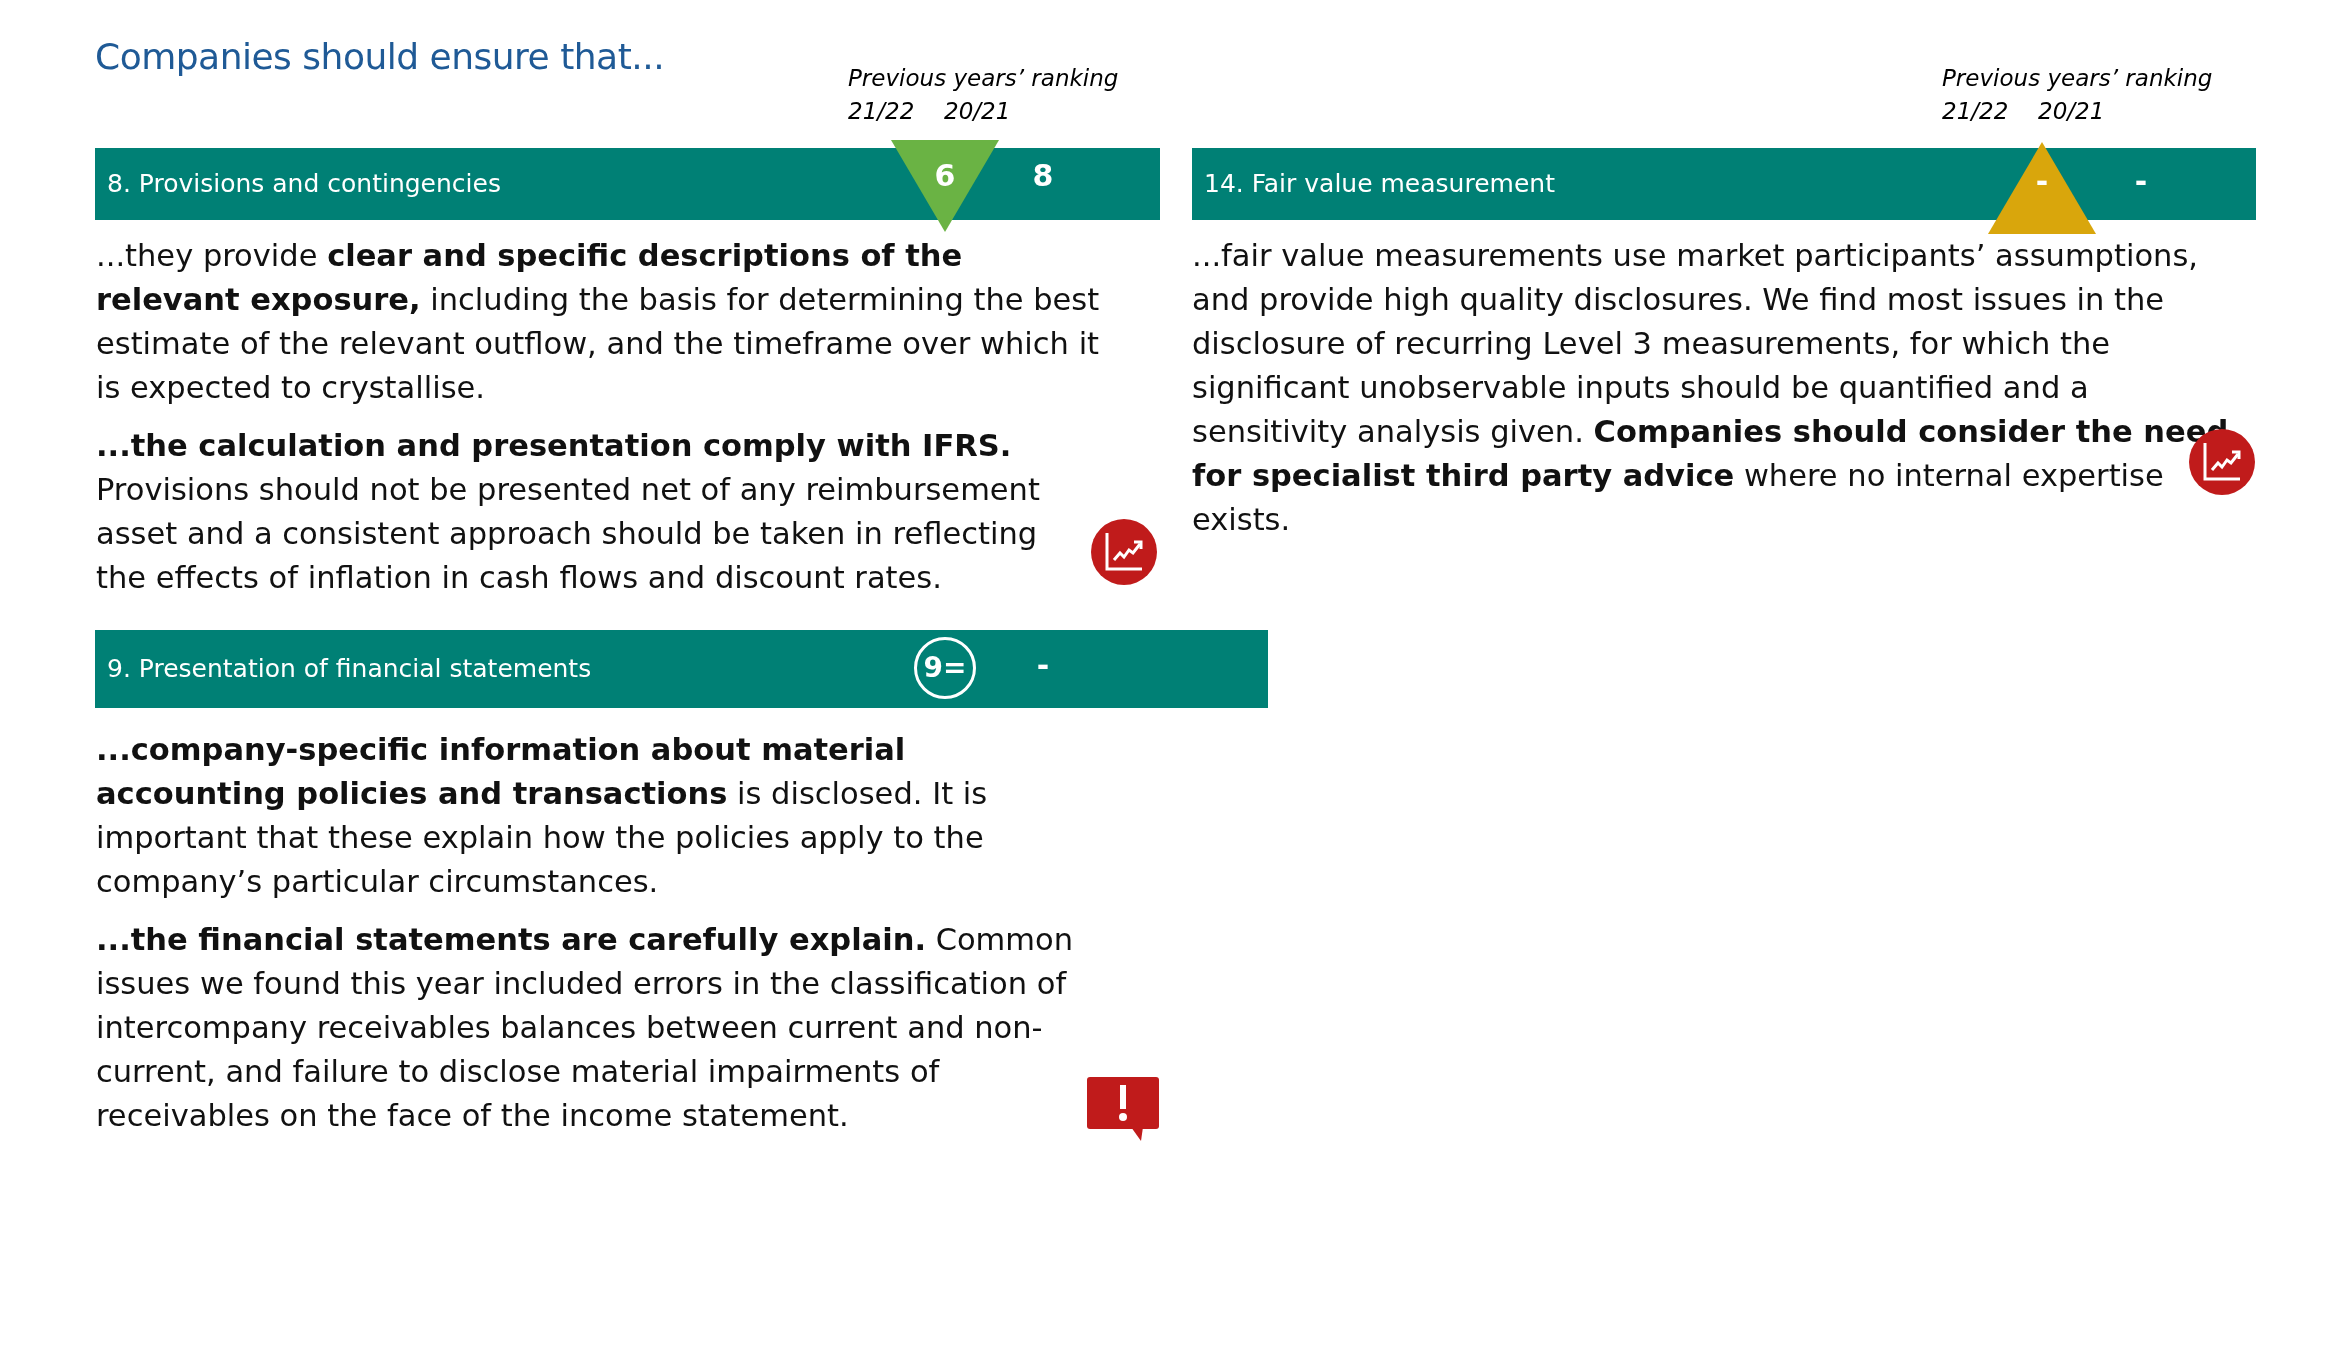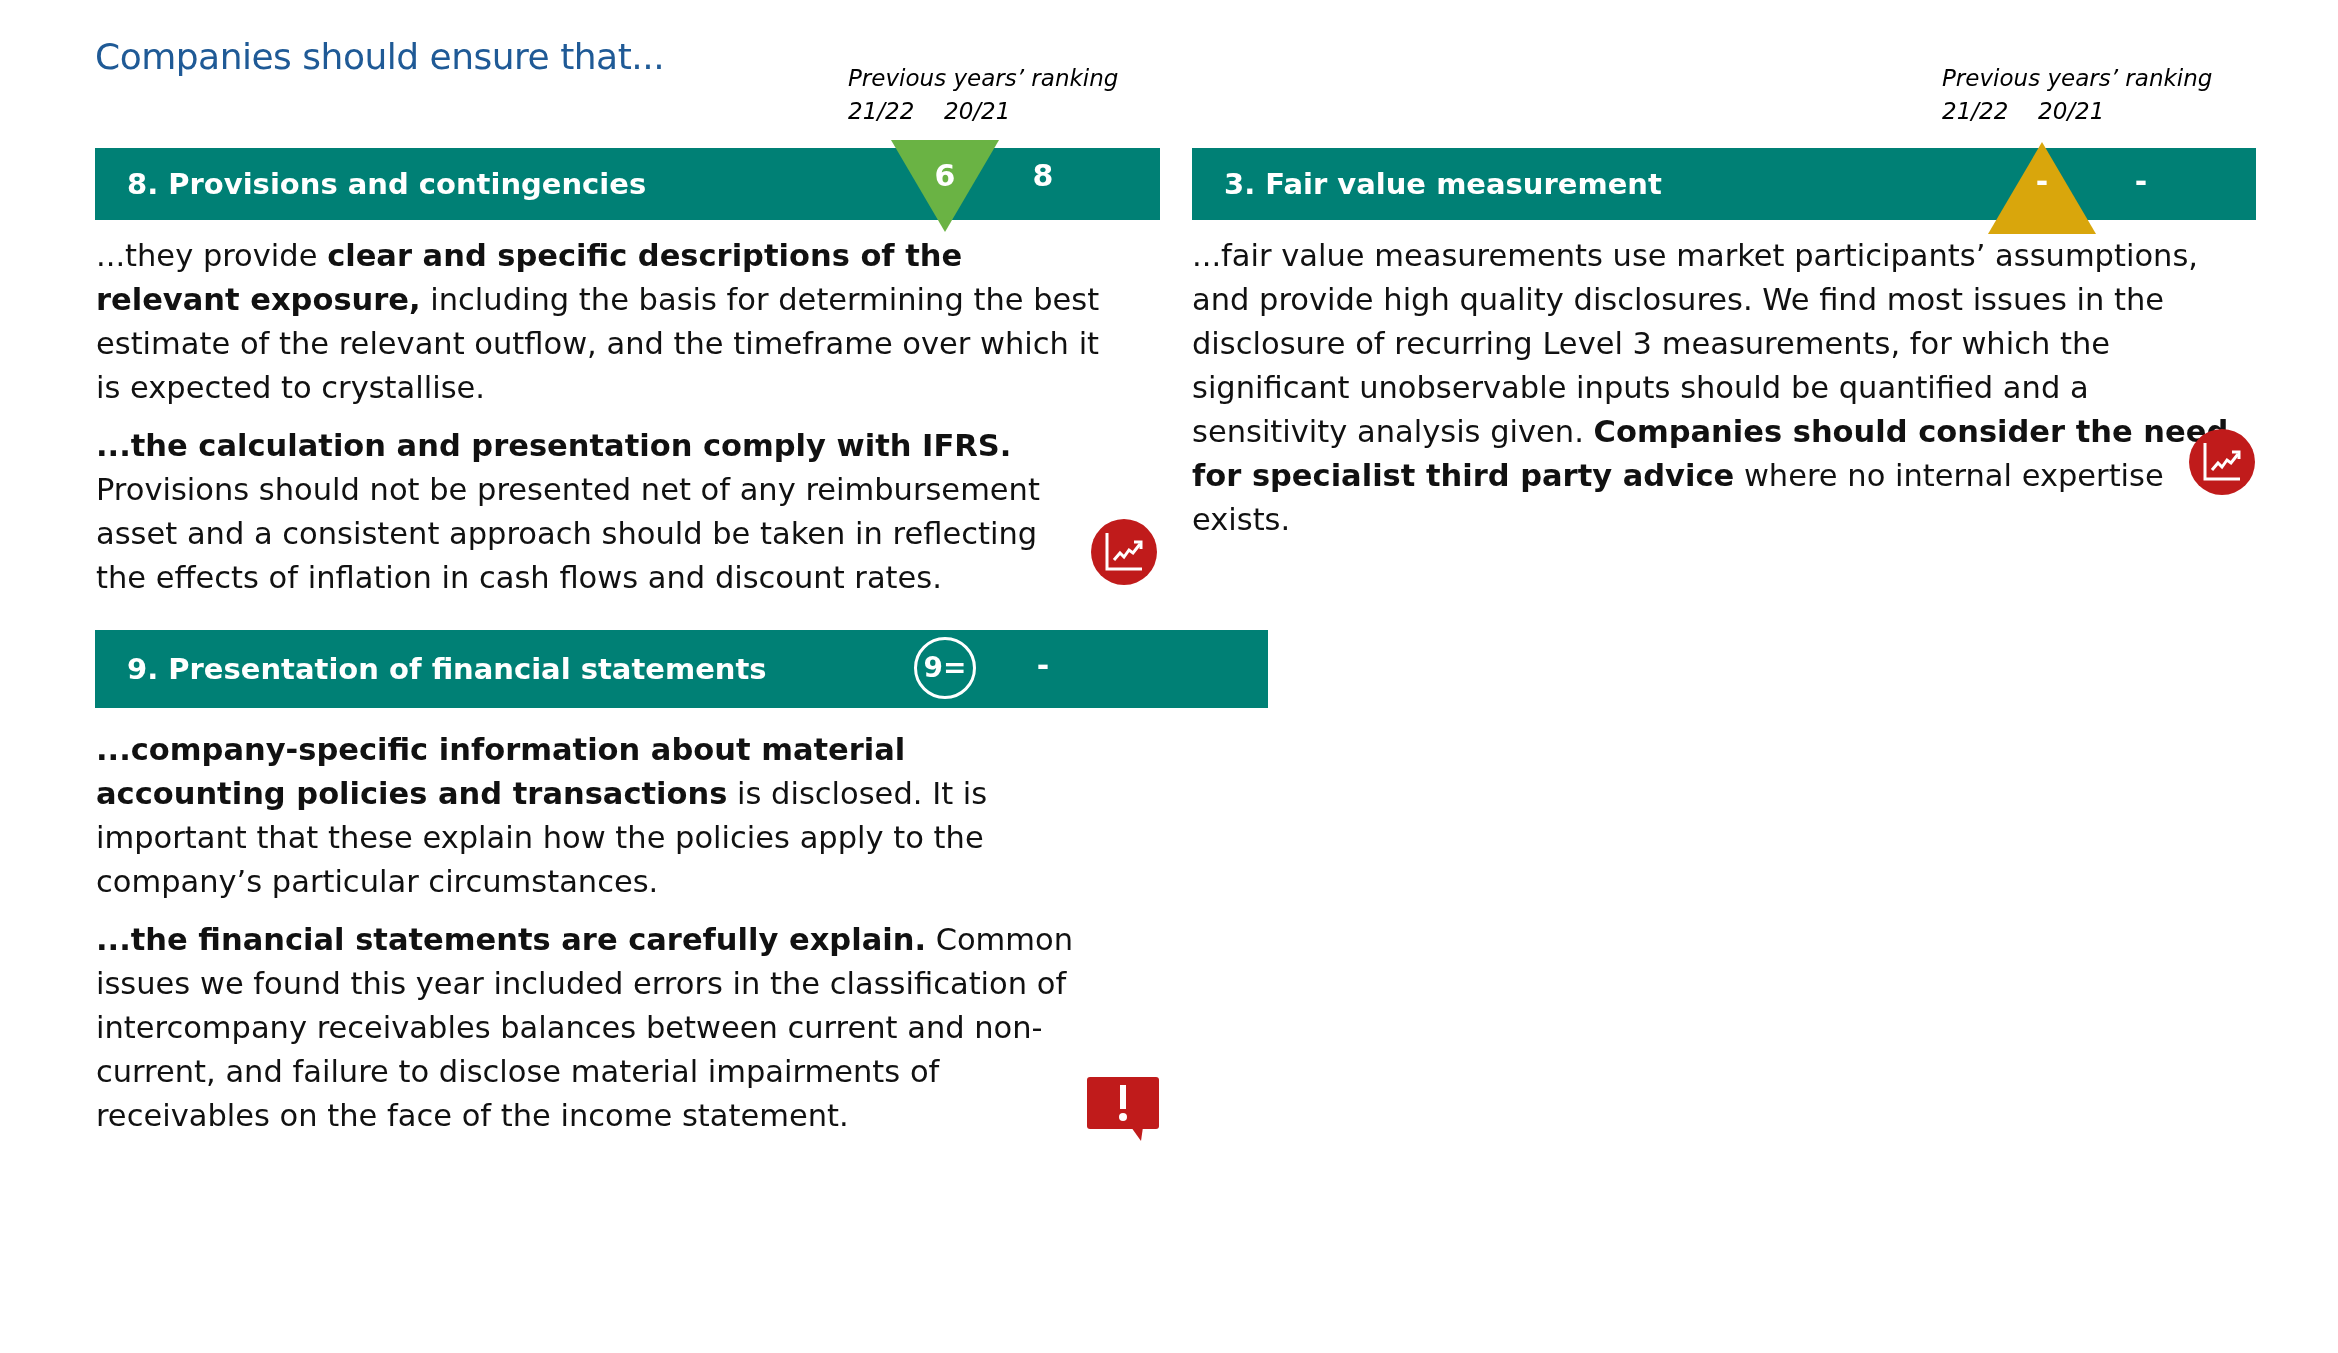--- a/index.html
+++ b/index.html
@@ -1,21 +1,21 @@
 <!DOCTYPE html>
 <html><head>
 <meta charset="utf-8">
 <style>
   html,body{margin:0;padding:0;background:#fff;}
   body{width:2338px;height:1353px;position:relative;overflow:hidden;font-family:"DejaVu Sans","Liberation Sans",sans-serif;color:#111;}
   .title{position:absolute;left:95px;top:36px;font-size:36px;font-weight:normal;color:#1f5a96;letter-spacing:-0.5px;}
   .rank-legend{position:absolute;width:300px;text-align:left;font-size:23px;color:#000000;line-height:33px;font-style:italic;}
   .rank-legend .yrs span{display:inline-block;width:96px;}
   .bar{position:absolute;height:72px;background:#008075;color:#fff;}
-  .bar .htext{position:absolute;left:32px;top:0;line-height:72px;font-size:29px;font-weight:bold;}
+  .bar .htext{position:absolute;left:12px;top:0;line-height:72px;font-size:25px;font-weight:normal;}
   .tri-down{position:absolute;width:0;height:0;border-left:54px solid transparent;border-right:54px solid transparent;border-top:92px solid #6ab344;}
   .tri-up{position:absolute;width:0;height:0;border-left:54px solid transparent;border-right:54px solid transparent;border-bottom:92px solid #d9a60c;}
   .rnum{position:absolute;color:#fff;font-weight:bold;font-size:30px;width:60px;text-align:center;}
   .eqcircle{position:absolute;width:56px;height:56px;border:3px solid #fff;border-radius:50%;color:#fff;font-weight:bold;font-size:28px;text-align:center;line-height:56px;}
   .para{position:absolute;font-size:30.5px;line-height:44px;color:#111;}
   .para b{font-weight:bold;}
   .icon{position:absolute;}
 </style>
 </head>
 <body>
@@ -69,21 +69,21 @@
 <div class="icon" style="left:1085px;top:1075px;">
   <svg width="76" height="70" viewBox="0 0 76 70">
       <rect x="2" y="2" width="72" height="52" rx="3" fill="#c01b1b"></rect>
       <path d="M46 52 L56 66 L58 52 Z" fill="#c01b1b"></path>
       <rect x="35" y="10" width="6" height="24" fill="#fff"></rect>
       <circle cx="38" cy="42" r="4" fill="#fff"></circle>
     </svg>
 </div>
 
 <div class="bar" style="left:1192px;top:148px;width:1064px;">
-  <div class="htext">3. Fair value measurement</div>
+  <div class="htext">14. Fair value measurement</div>
 </div>
 <div class="tri-up" style="left:1988px;top:142px;"></div>
 <div class="rnum" style="left:2012px;top:164px;">-</div>
 <div class="rnum" style="left:2111px;top:164px;">-</div>
 
 <div class="para" style="left:1192px;top:234px;width:1040px;">
   <span>...fair value measurements use market participants’ assumptions, and provide high quality disclosures. We find most issues in the disclosure of recurring Level 3 measurements, for which the significant unobservable inputs should be quantified and a sensitivity analysis given. </span><b>Companies should consider the need for specialist third party advice</b><span> where no internal expertise exists.</span>
 </div>
 <div class="icon" style="left:2188px;top:428px;">
   <svg width="68" height="68" viewBox="0 0 68 68">

